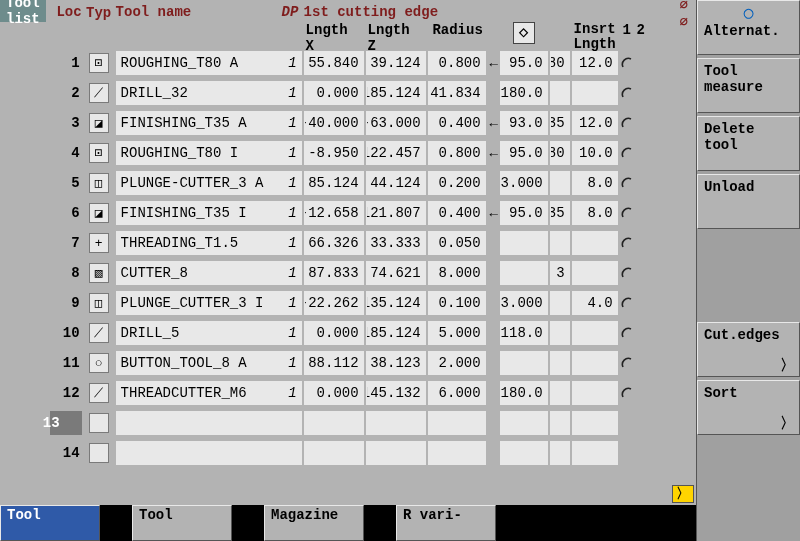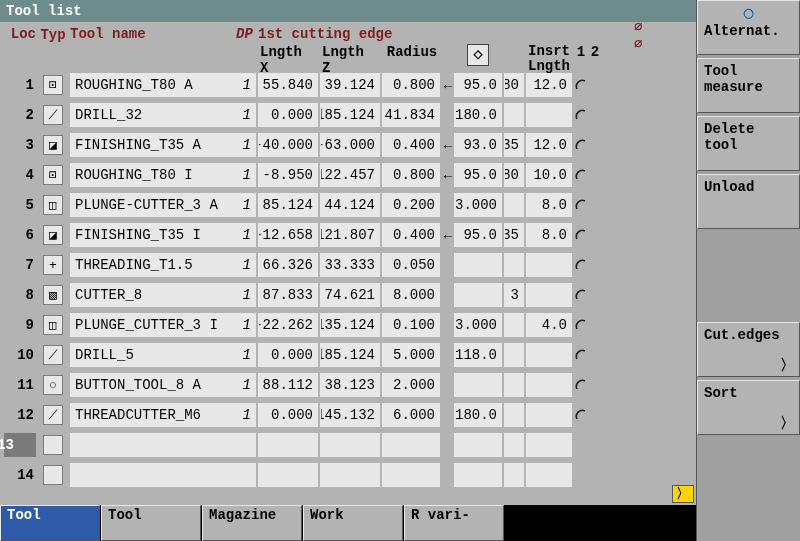--- a/index.html
+++ b/index.html
@@ -7,21 +7,21 @@
     font-family: "Courier New", monospace;
     font-size: 14px;
     background: #b3b3b3;
     width: 800px; height: 541px;
     overflow: hidden;
     position: relative;
   }
   .main {
     position: absolute;
     left: 0; top: 0; width: 696px; height: 541px;
-    display: flex; flex-direction: column;
+    display: flex; flex-direction: row;
   }
   .titlebar {
     background: #6e8c8c;
     color: #fff;
     padding: 2px 6px;
     font-weight: bold;
     height: 22px;
     display: flex; align-items: center;
   }
   .grid {
@@ -716,35 +716,31 @@
       <div class="sidebtn"><span>Sort</span><span class="chev">〉</span></div>
     </div>
   <div class="sidespace"></div>
 </div>
 
 <div class="scroll-ind">
   <span>〉</span>
 </div>
 
 <div class="bottombar">
-  <div id="btabs" style="display:flex;">
+  <div id="btabs" style="display:flex;gap:31px;">
       <div class="btab sel">
         <div>Tool</div>
         <div></div>
       </div>
       <div class="btab">
         <div>Tool</div>
         <div></div>
       </div>
       <div class="btab">
         <div>Magazine</div>
         <div></div>
       </div>
       <div class="btab">
-        <div>Work</div>
-        <div></div>
-      </div>
-      <div class="btab">
         <div>R vari-</div>
         <div></div>
       </div>
     </div>
 </div>
 
 </body></html>

